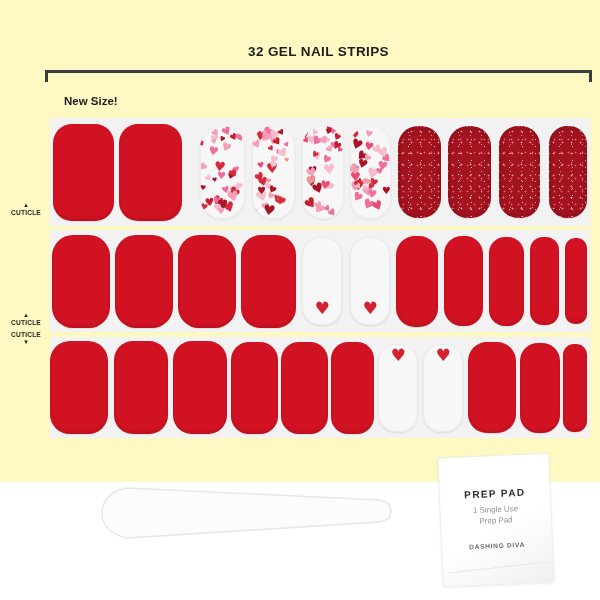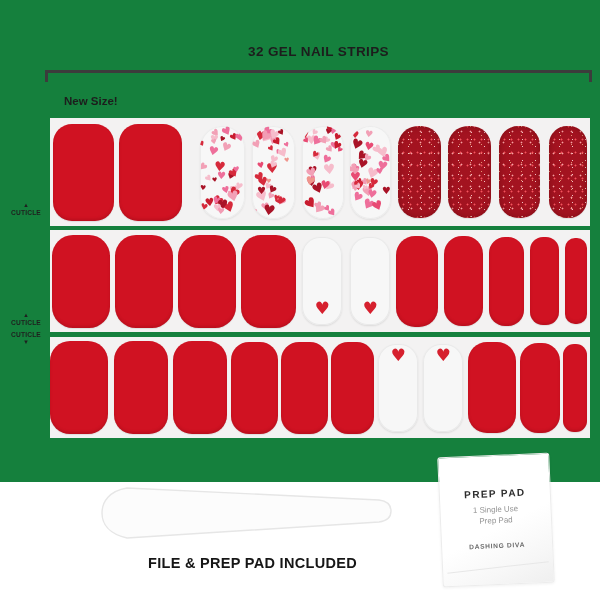--- a/index.html
+++ b/index.html
@@ -1,17 +1,17 @@
 <!DOCTYPE html>
 <html><head>
 <meta charset="utf-8">
 <style>
   html,body{margin:0;padding:0;}
   body{width:600px;height:600px;background:#ffffff;font-family:"Liberation Sans", sans-serif;overflow:hidden;}
-  .canvas{position:relative;width:600px;height:482px;background:#15803d;}
+  .canvas{position:relative;width:600px;height:482px;background:#fef9c3;}
 
   .title{position:absolute;left:45px;top:44px;width:547px;text-align:center;
          font-size:13.5px;font-weight:700;letter-spacing:.4px;color:#1d1d1d;}
   .bracket{position:absolute;left:45px;top:70px;width:547px;height:10px;border-top:3px solid #3c3c3c;}
   .bracket .tick{position:absolute;top:0;width:3px;height:9px;background:#3c3c3c;}
   .bracket .tick.l{left:0;}
   .bracket .tick.r{right:0;}
   .new-size{position:absolute;left:64px;top:95px;font-size:11.5px;font-weight:700;color:#1d1d1d;}
 
   .band{position:absolute;background:var(--band_bg);}
@@ -259,21 +259,20 @@
       </div>
       <div class="nail solid" style="left: 418px; top: 5px; width: 48px; height: 91px; border-radius: 19px;"></div>
       <div class="nail solid" style="left: 470px; top: 5.5px; width: 40px; height: 90px; border-radius: 18px;"></div>
       <div class="nail solid" style="left: 513px; top: 6.5px; width: 24px; height: 88px; border-radius: 11px;"></div>
     </div>
 
   <svg class="file-svg" width="300" height="62" viewBox="0 0 300 62">
     <path d="M 32 6 C 14 9, 7 20, 7 31 C 7 42, 14 52, 32 56 L 284 40 C 292 39, 296 35, 296 29 C 296 23, 292 19, 284 18 Z" fill="#fcfcfc" stroke="#e6e6e6" stroke-width="1.4"></path>
   </svg>
 
-  <div class="caption">FILE &amp; PREP PAD INCLUDED</div>
 
   <div class="prep-pad">
     <div class="pp-title">PREP PAD</div>
     <div class="pp-sub">
       <div>1 Single Use</div>
       <div>Prep Pad</div>
     </div>
     <div class="pp-brand">DASHING DIVA</div>
   </div>
 

